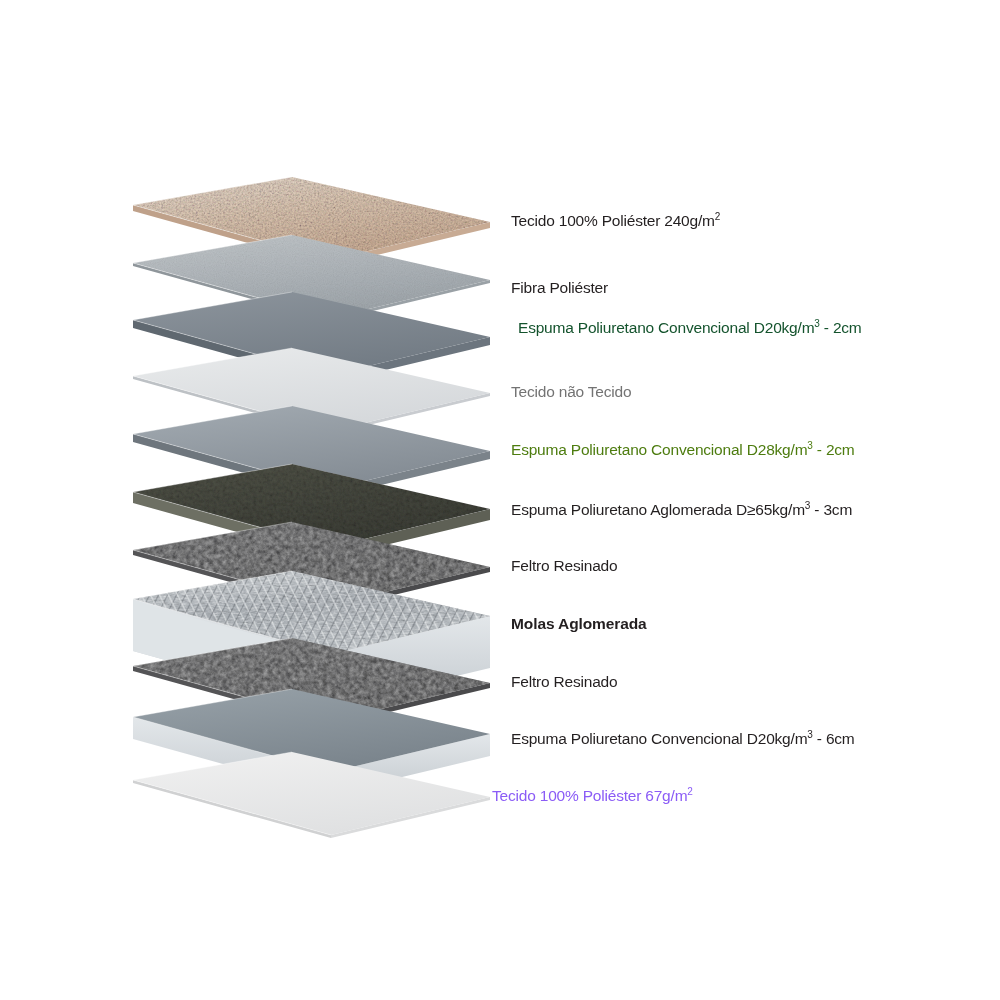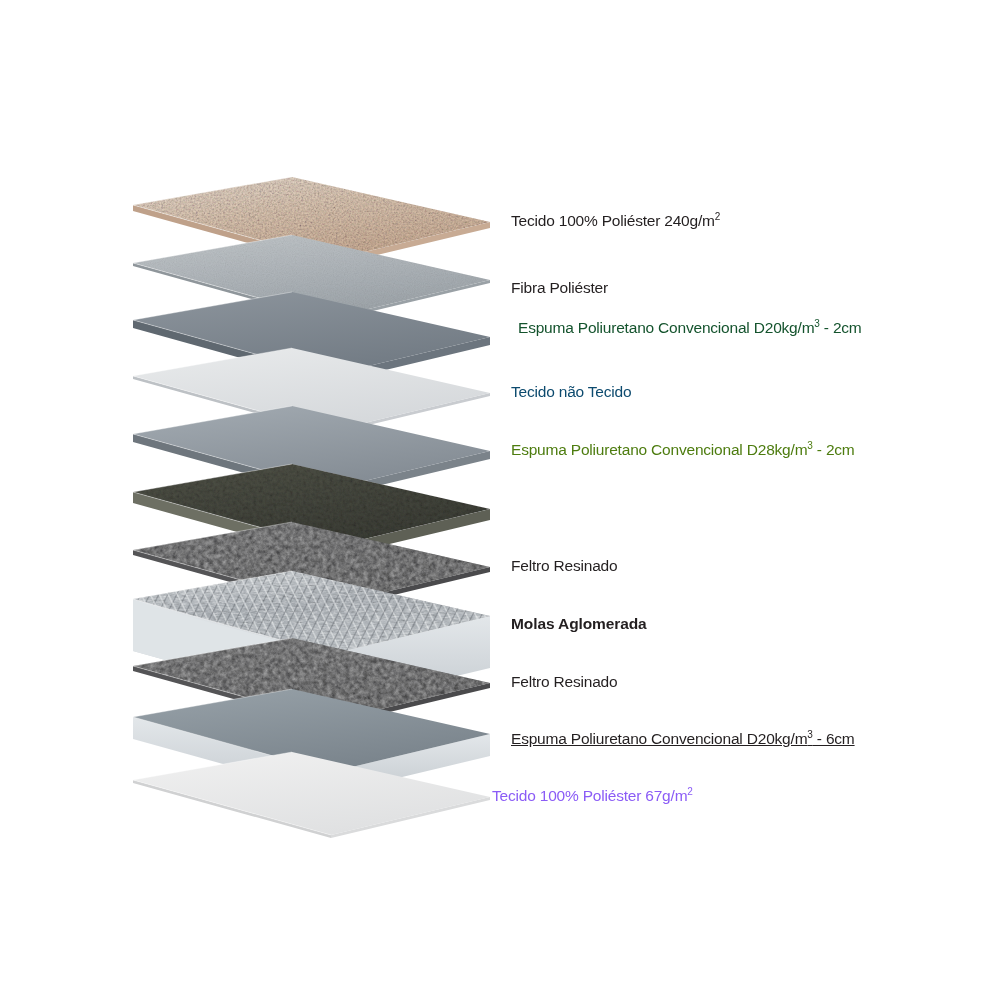--- a/index.html
+++ b/index.html
@@ -426,21 +426,22 @@
           <polygon points="133.00,780.00 292.00,752.00 490.00,797.00 331.00,835.00" fill="url(#g-bottom)"></polygon>
           <polyline points="292.00,752.00 133.00,780.00 331.00,835.00" fill="none" stroke="#ffffff" stroke-width="0.8" opacity="0.45"></polyline>
         </g>
       </g>
   </svg>
 
   <div class="label-layer" id="labels">
       <div class="layer-label" style="left: 511px; top: 213px; color: rgb(35, 31, 32);"><span>Tecido 100% Poliéster 240g/m</span><sup>2</sup></div>
       <div class="layer-label" style="left: 511px; top: 280px; color: rgb(35, 31, 32);"><span>Fibra Poliéster</span></div>
       <div class="layer-label" style="left: 511px; top: 320px; color: #14532d; margin-left: 7px;"><span>Espuma Poliuretano Convencional D20kg/m</span><sup>3</sup><span> - 2cm</span></div>
-      <div class="layer-label" style="left: 511px; top: 384px; color: #0c4a6e;"><span>Tecido não Tecido</span></div>
+      <div class="layer-label" style="left: 511px; top: 384px; color: #737373;"><span>Tecido não Tecido</span></div>
       <div class="layer-label" style="left: 511px; top: 442px; color: #4d7c0f;"><span>Espuma Poliuretano Convencional D28kg/m</span><sup>3</sup><span> - 2cm</span></div>
+      <div class="layer-label" style="left: 511px; top: 502px; color: rgb(35, 31, 32);"><span>Espuma Poliuretano Aglomerada D≥65kg/m</span><sup>3</sup><span> - 3cm</span></div>
       <div class="layer-label" style="left: 511px; top: 558px; color: rgb(35, 31, 32);"><span>Feltro Resinado</span></div>
       <div class="layer-label bold" style="left: 511px; top: 616px; color: rgb(35, 31, 32);"><span>Molas Aglomerada</span></div>
       <div class="layer-label" style="left: 511px; top: 674px; color: rgb(35, 31, 32);"><span>Feltro Resinado</span></div>
-      <div class="layer-label" style="left: 511px; top: 731px; color: rgb(35, 31, 32); text-decoration: underline;"><span>Espuma Poliuretano Convencional D20kg/m</span><sup>3</sup><span> - 6cm</span></div>
+      <div class="layer-label" style="left: 511px; top: 731px; color: rgb(35, 31, 32);"><span>Espuma Poliuretano Convencional D20kg/m</span><sup>3</sup><span> - 6cm</span></div>
       <div class="layer-label" style="left: 492px; top: 788px; color: #8b5cf6;"><span>Tecido 100% Poliéster 67g/m</span><sup>2</sup></div>
     </div>
 </div>
 
 </body></html>

